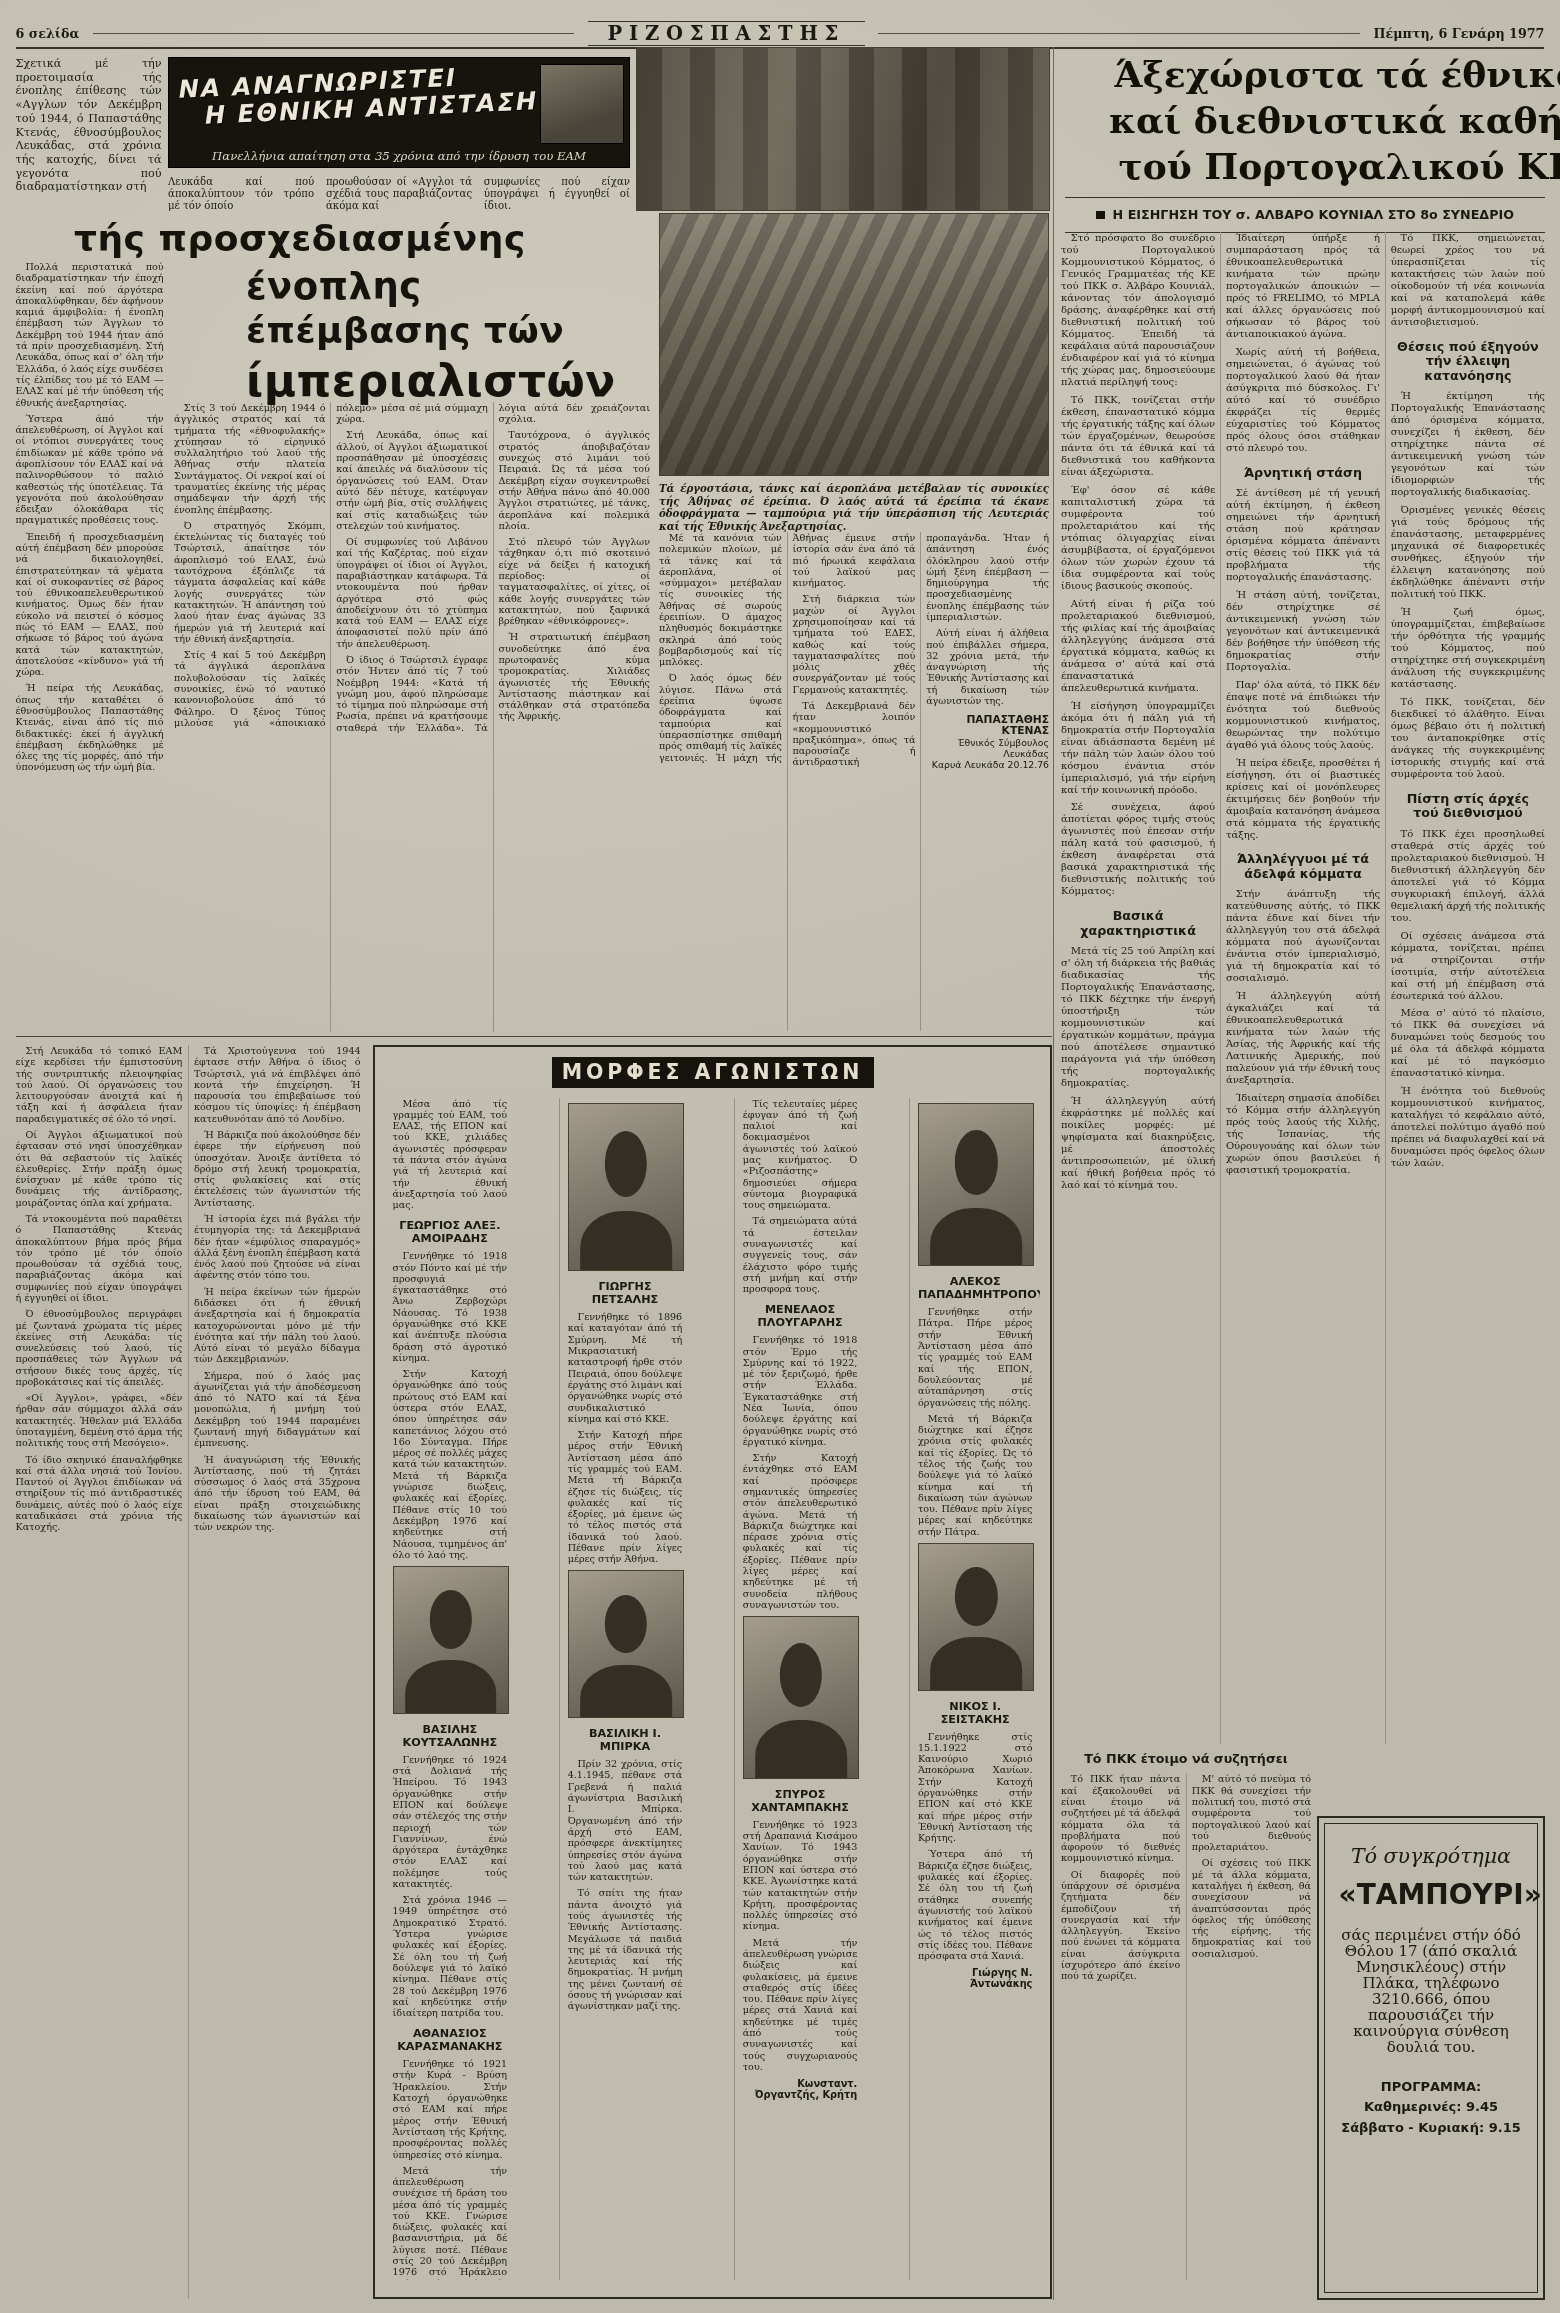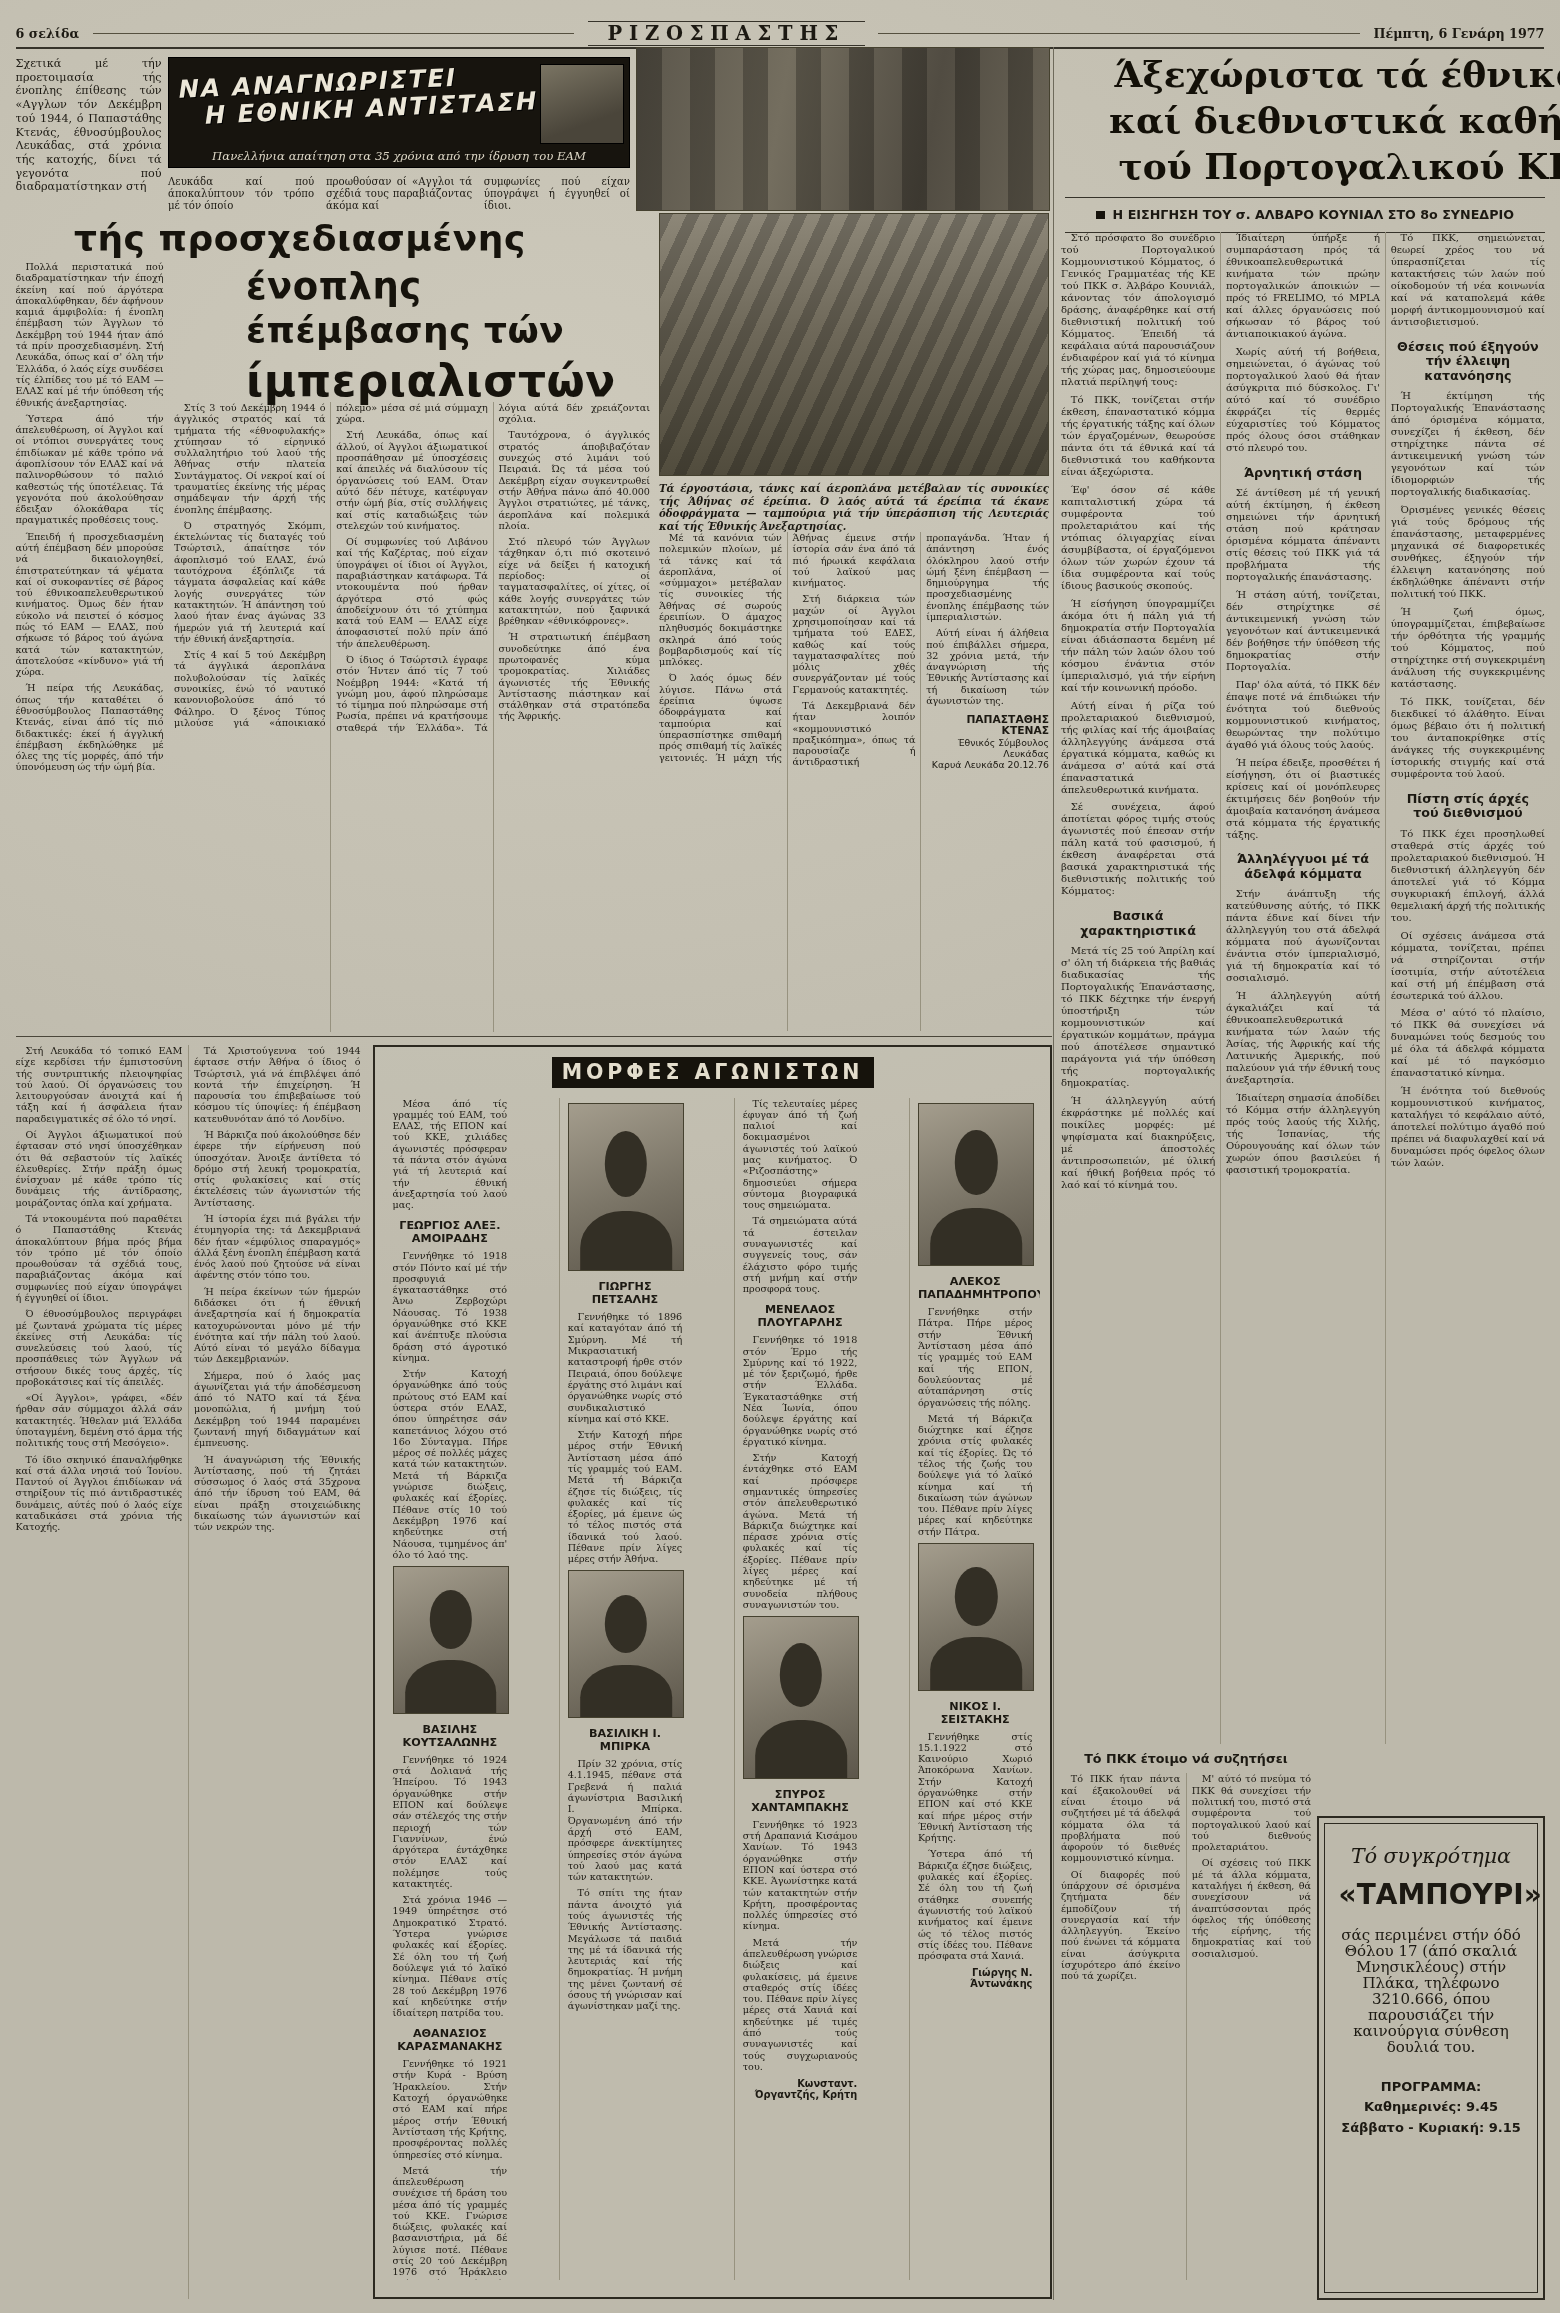--- a/index.html
+++ b/index.html
@@ -256,22 +256,22 @@
   <div class="abs kick" style="left:1065px;top:197px;width:480px;height:36px;">
     <span class="sq"></span>
     <span>Η ΕΙΣΗΓΗΣΗ ΤΟΥ σ. ΑΛΒΑΡΟ ΚΟΥΝΙΑΛ ΣΤΟ 8ο ΣΥΝΕΔΡΙΟ</span>
   </div>
 
   <div class="abs txt cols3 pcc-flow" style="left:1061px;top:232px;width:484px;height:1512px;">
     <div>
         <p>Στό πρόσφατο 8ο συνέδριο τού Πορτογαλικού Κομμουνιστικού Κόμματος, ό Γενικός Γραμματέας τής ΚΕ τού ΠΚΚ σ. Άλβάρο Κουνιάλ, κάνοντας τόν άπολογισμό δράσης, άναφέρθηκε καί στή διεθνιστική πολιτική τού Κόμματος. Έπειδή τά κεφάλαια αύτά παρουσιάζουν ένδιαφέρον καί γιά τό κίνημα τής χώρας μας, δημοσιεύουμε πλατιά περίληψή τους:</p>
         <p>Τό ΠΚΚ, τονίζεται στήν έκθεση, έπαναστατικό κόμμα τής έργατικής τάξης καί όλων τών έργαζομένων, θεωρούσε πάντα ότι τά έθνικά καί τά διεθνιστικά του καθήκοντα είναι άξεχώριστα.</p>
         <p>Έφ' όσον σέ κάθε καπιταλιστική χώρα τά συμφέροντα τού προλεταριάτου καί τής ντόπιας όλιγαρχίας είναι άσυμβίβαστα, οί έργαζόμενοι όλων τών χωρών έχουν τά ίδια συμφέροντα καί τούς ίδιους βασικούς σκοπούς.</p>
+        <p>Αύτή είναι ή ρίζα τού προλεταριακού διεθνισμού, τής φιλίας καί τής άμοιβαίας άλληλεγγύης άνάμεσα στά έργατικά κόμματα, καθώς κι άνάμεσα σ' αύτά καί στά έπαναστατικά άπελευθερωτικά κινήματα.</p>
         <p>Ή είσήγηση ύπογραμμίζει άκόμα ότι ή πάλη γιά τή δημοκρατία στήν Πορτογαλία είναι άδιάσπαστα δεμένη μέ τήν πάλη τών λαών όλου τού κόσμου ένάντια στόν ίμπεριαλισμό, γιά τήν είρήνη καί τήν κοινωνική πρόοδο.</p>
-        <p>Αύτή είναι ή ρίζα τού προλεταριακού διεθνισμού, τής φιλίας καί τής άμοιβαίας άλληλεγγύης άνάμεσα στά έργατικά κόμματα, καθώς κι άνάμεσα σ' αύτά καί στά έπαναστατικά άπελευθερωτικά κινήματα.</p>
         <p>Σέ συνέχεια, άφού άποτίεται φόρος τιμής στούς άγωνιστές πού έπεσαν στήν πάλη κατά τού φασισμού, ή έκθεση άναφέρεται στά βασικά χαρακτηριστικά τής διεθνιστικής πολιτικής τού Κόμματος:</p>
       </div>
     <h3 class="subhead">Βασικά χαρακτηριστικά</h3>
     <div>
         <p>Μετά τίς 25 τού Άπρίλη καί σ' όλη τή διάρκεια τής βαθιάς διαδικασίας τής Πορτογαλικής Έπανάστασης, τό ΠΚΚ δέχτηκε τήν ένεργή ύποστήριξη τών κομμουνιστικών καί έργατικών κομμάτων, πράγμα πού άποτέλεσε σημαντικό παράγοντα γιά τήν ύπόθεση τής πορτογαλικής δημοκρατίας.</p>
         <p>Ή άλληλεγγύη αύτή έκφράστηκε μέ πολλές καί ποικίλες μορφές: μέ ψηφίσματα καί διακηρύξεις, μέ άποστολές άντιπροσωπειών, μέ ύλική καί ήθική βοήθεια πρός τό λαό καί τό κίνημά του.</p>
         <p>Ίδιαίτερη ύπήρξε ή συμπαράσταση πρός τά έθνικοαπελευθερωτικά κινήματα τών πρώην πορτογαλικών άποικιών — πρός τό FRELIMO, τό MPLA καί άλλες όργανώσεις πού σήκωσαν τό βάρος τού άντιαποικιακού άγώνα.</p>
         <p>Χωρίς αύτή τή βοήθεια, σημειώνεται, ό άγώνας τού πορτογαλικού λαού θά ήταν άσύγκριτα πιό δύσκολος. Γι' αύτό καί τό συνέδριο έκφράζει τίς θερμές εύχαριστίες τού Κόμματος πρός όλους όσοι στάθηκαν στό πλευρό του.</p>
       </div>
     <h3 class="subhead">Άρνητική στάση</h3>

